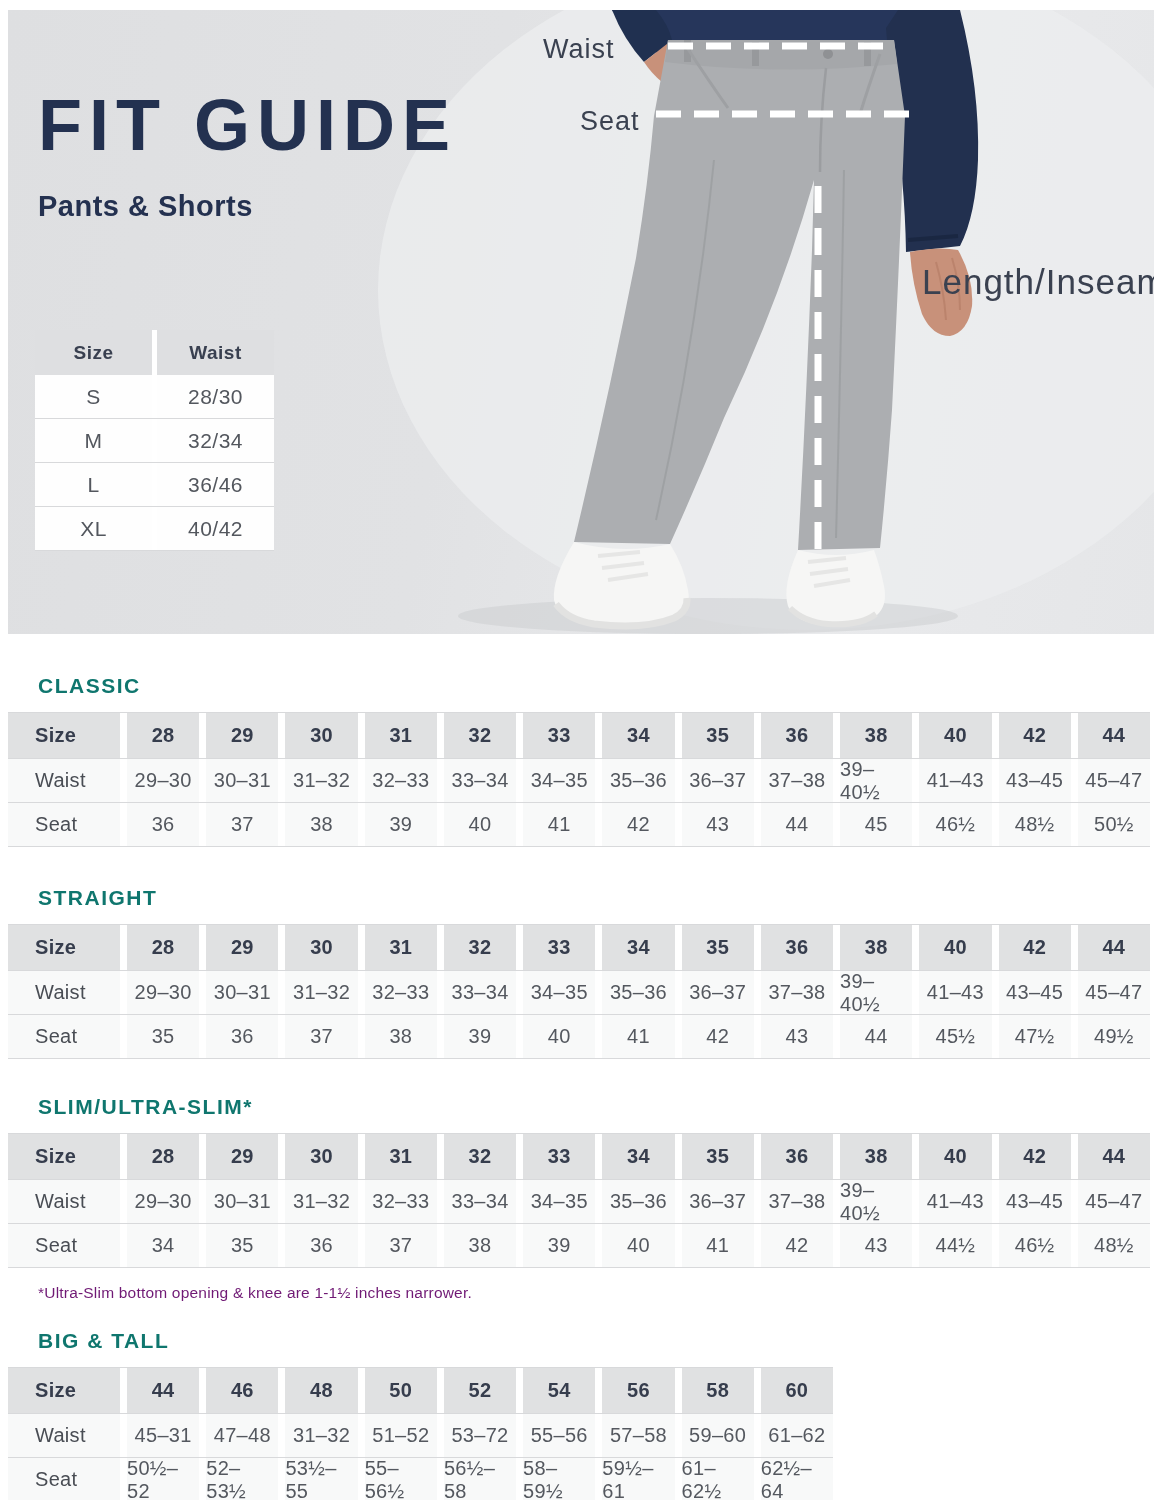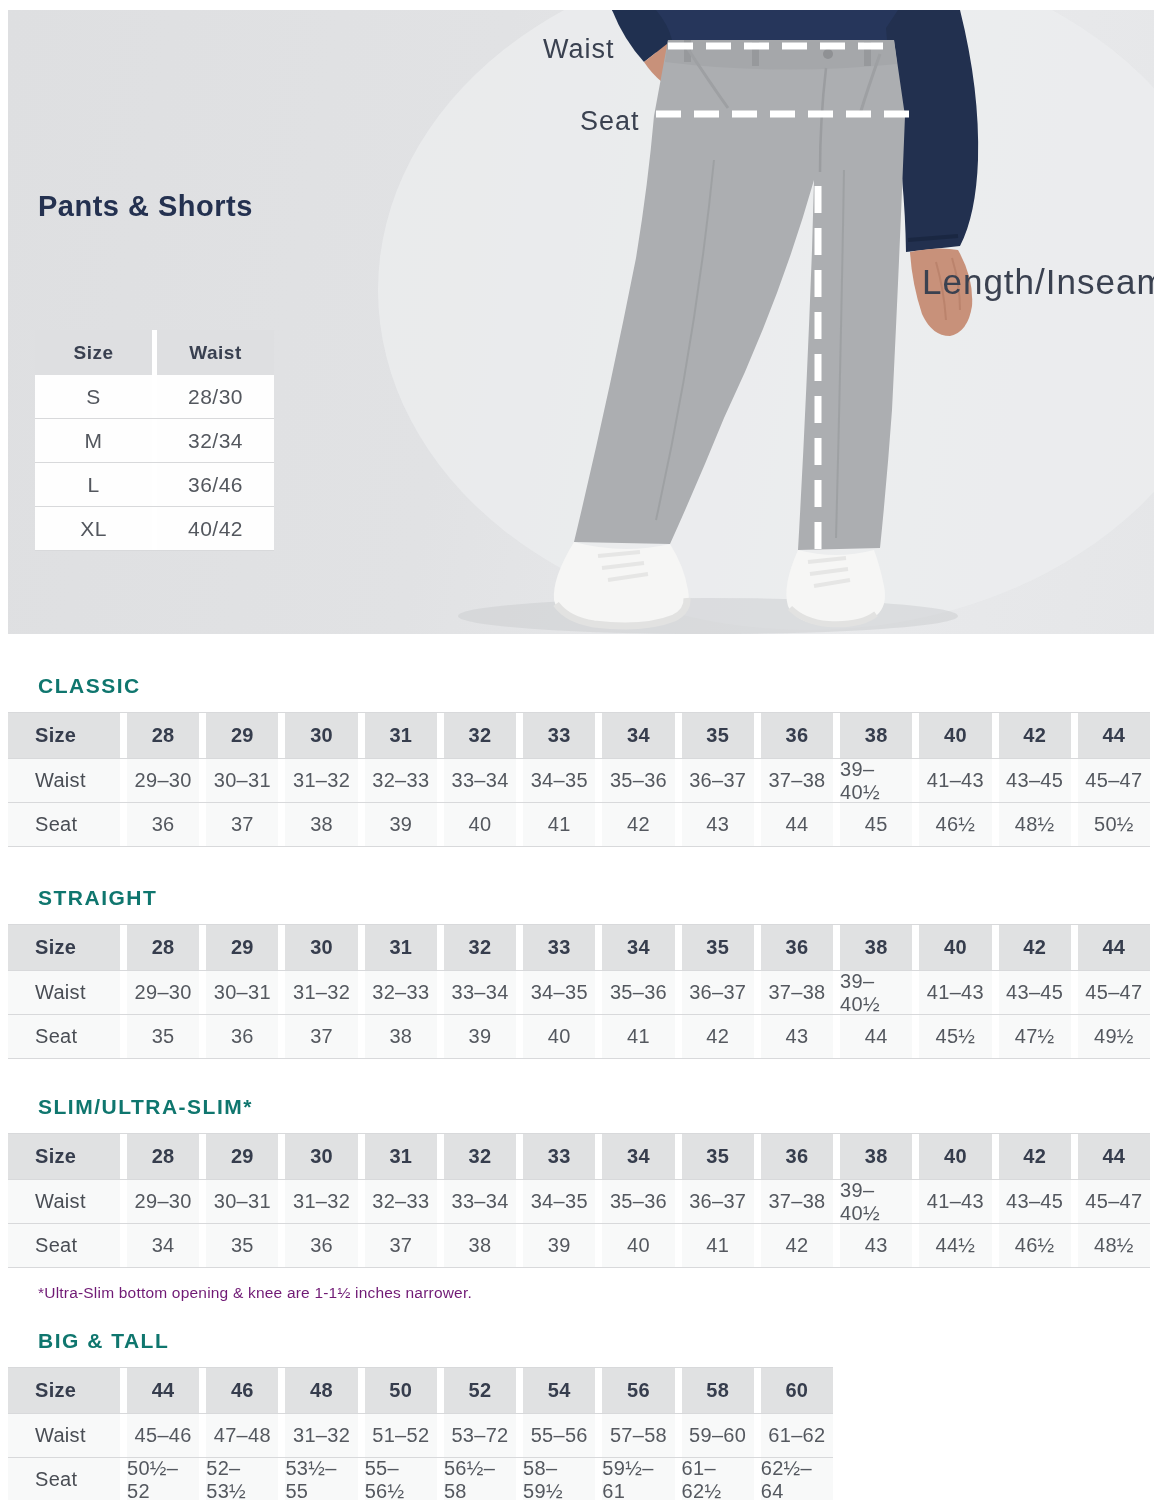--- a/index.html
+++ b/index.html
@@ -89,20 +89,21 @@
         <path d="M 782 598 Q 796 612 820 614 Q 852 616 868 604" stroke="#E2E2E1" stroke-width="6" fill="none"></path>
         <path d="M 800 552 L 838 548 M 802 564 L 840 559 M 806 576 L 842 570" stroke="#E6E6E5" stroke-width="4" fill="none"></path>
       </g>
       <g>
         <line x1="660" y1="36" x2="886" y2="36" stroke="#FFFFFF" stroke-width="7" stroke-dasharray="25 13"></line>
         <line x1="648" y1="104" x2="901" y2="104" stroke="#FFFFFF" stroke-width="7" stroke-dasharray="25 13"></line>
         <line x1="810" y1="176" x2="810" y2="548" stroke="#FFFFFF" stroke-width="7" stroke-dasharray="27 15"></line>
       </g>
     </svg>
 
+    <div class="fit-title">FIT GUIDE</div>
     <div class="fit-sub">Pants &amp; Shorts</div>
 
     <div class="annot waist-label">Waist</div>
     <div class="annot seat-label">Seat</div>
     <div class="annot length-label">Length/Inseam</div>
 
     <div class="mini">
         <div class="mrow mhead">
           <div class="mc mhc">Size</div>
           <div class="mc mhc">Waist</div>
@@ -301,21 +302,21 @@
             <div class="c hc">48</div>
             <div class="c hc">50</div>
             <div class="c hc">52</div>
             <div class="c hc">54</div>
             <div class="c hc">56</div>
             <div class="c hc">58</div>
             <div class="c hc">60</div>
           </div>
           <div class="row cols-9">
             <div class="c dc first">Waist</div>
-            <div class="c dc">45–46</div>
+            <div class="c dc">45–31</div>
             <div class="c dc">47–48</div>
             <div class="c dc">31–32</div>
             <div class="c dc">51–52</div>
             <div class="c dc">53–72</div>
             <div class="c dc">55–56</div>
             <div class="c dc">57–58</div>
             <div class="c dc">59–60</div>
             <div class="c dc">61–62</div>
           </div>
           <div class="row cols-9">

